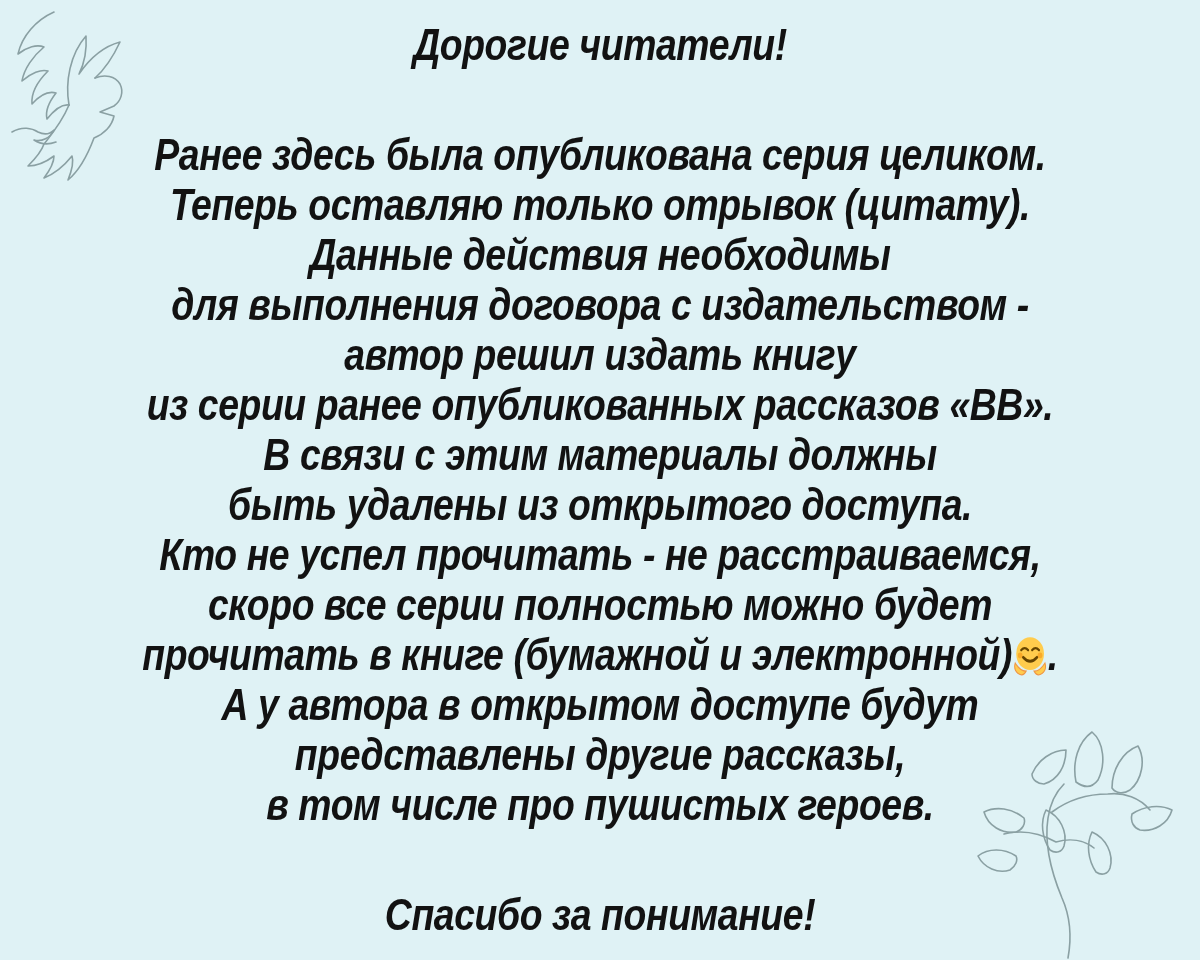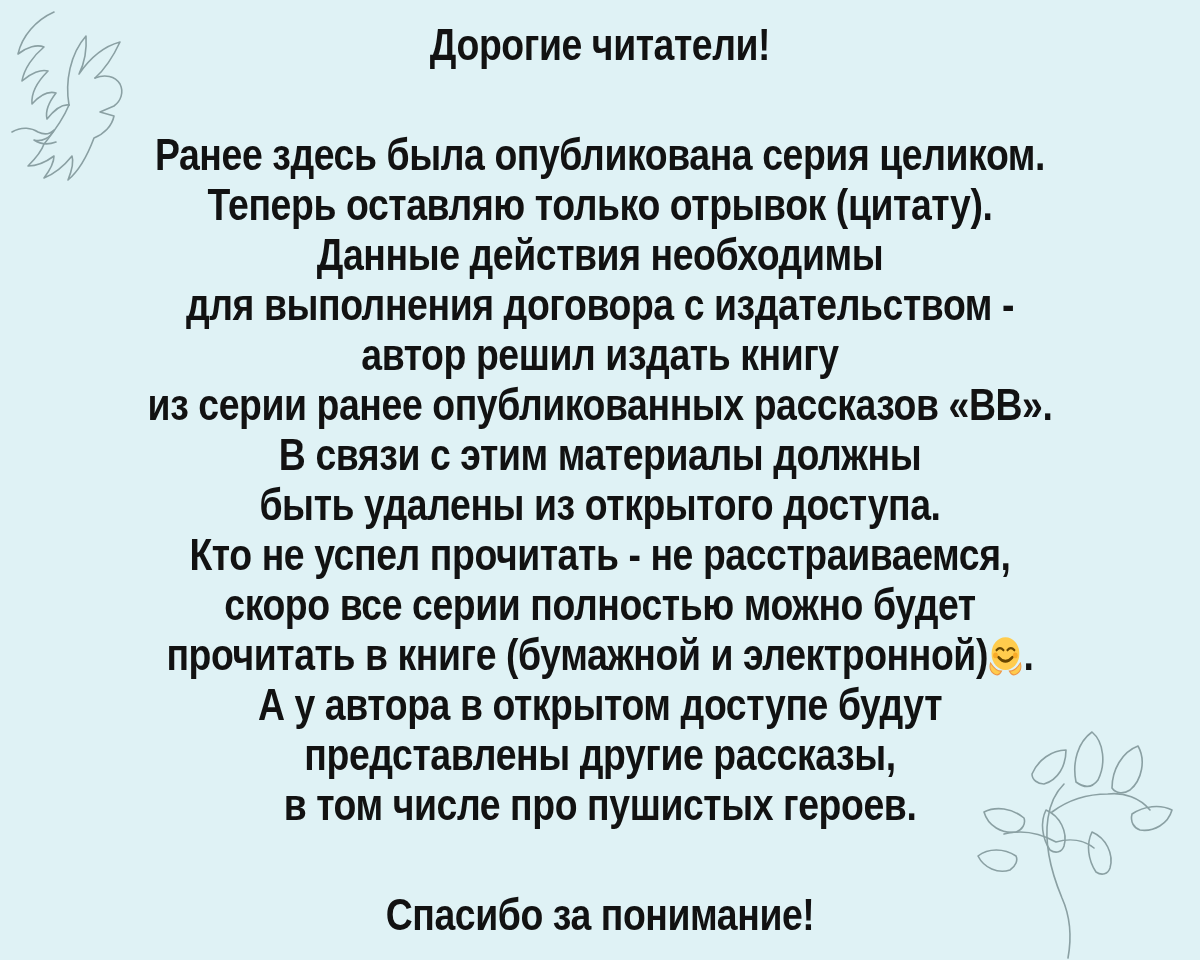--- a/index.html
+++ b/index.html
@@ -4,20 +4,21 @@
 <style>
   html, body { margin: 0; padding: 0; }
   .canvas {
     position: relative;
     width: 1200px;
     height: 960px;
     background: var(--bg, #dff2f5);
     overflow: hidden;
     font-family: "Liberation Sans", sans-serif;
     color: var(--text, #121212);
+    font-style: italic;
   }
   .line-art {
     position: absolute;
     stroke: var(--lineart, #8aa0a3);
     fill: none;
   }
   .dove { left: 8px; top: 4px; }
   .tree { left: 972px; top: 722px; }
   .text-col {
     position: absolute;

